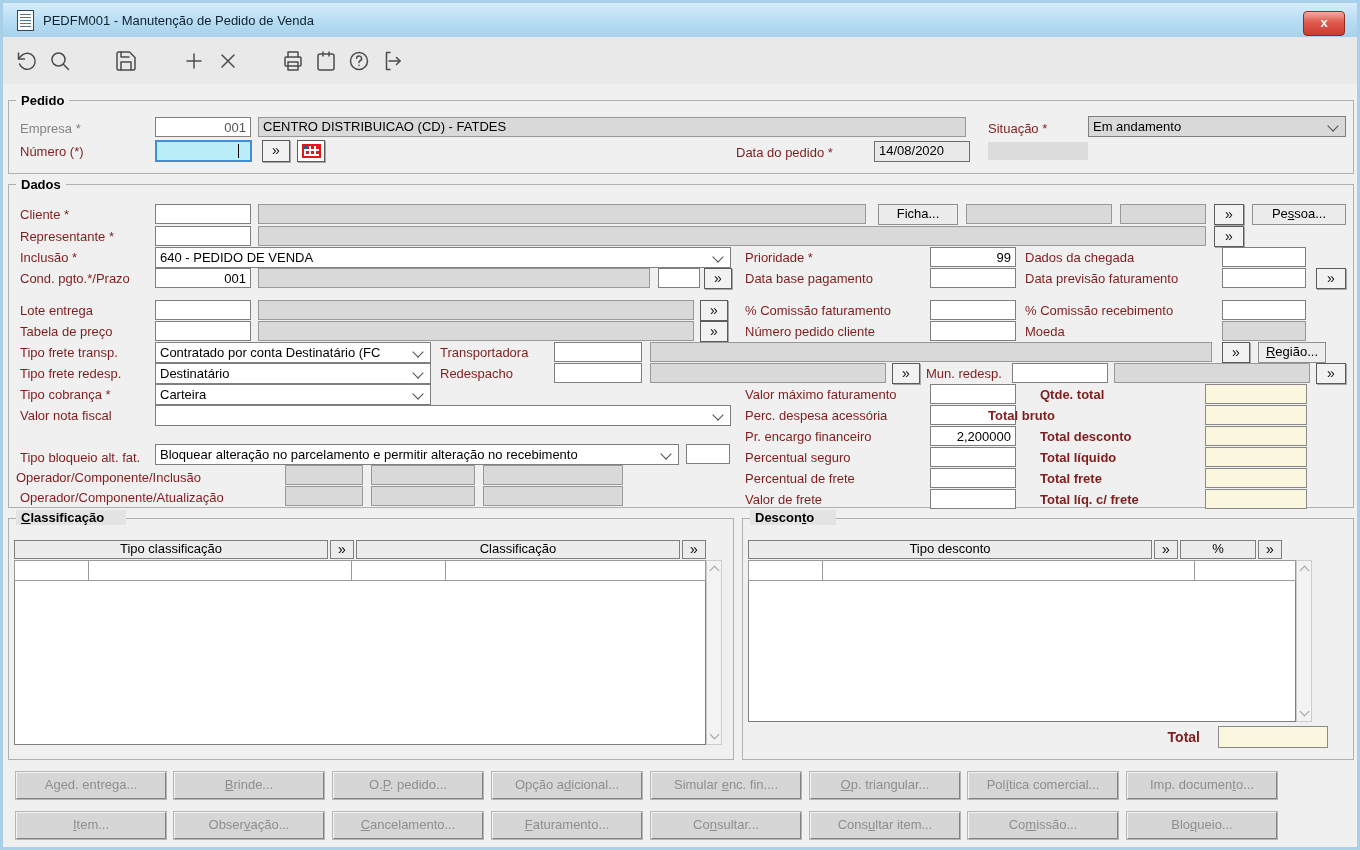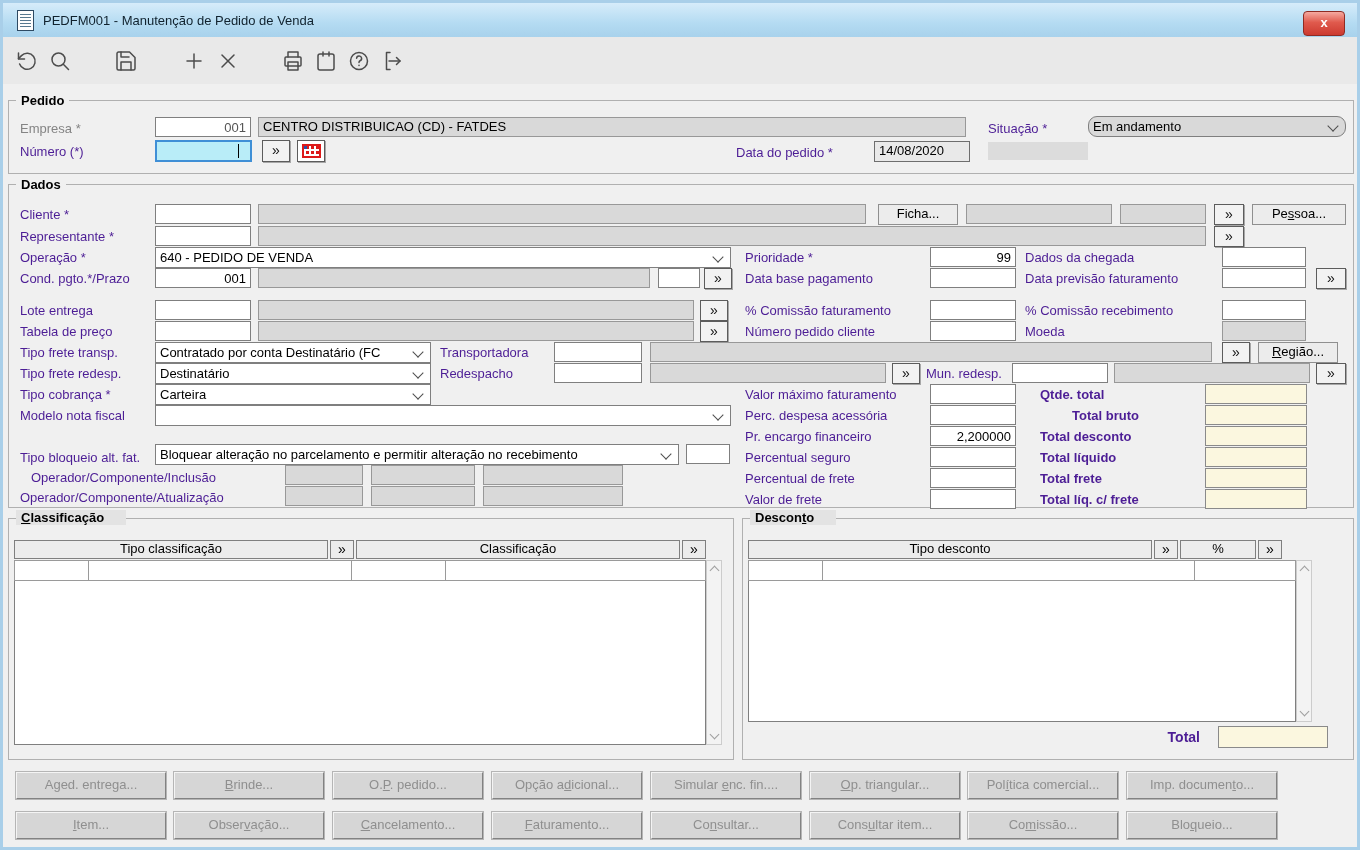--- a/index.html
+++ b/index.html
@@ -14,35 +14,35 @@
   .closebtn{position:absolute;right:12px;top:8px;width:40px;height:23px;border-radius:4px;
     background:linear-gradient(#f5a9a0,#e05a4d 45%,#cc3a30);border:1px solid #8f2b23;
     color:#fff;font-weight:bold;font-size:13px;text-align:center;line-height:21px;cursor:pointer;}
   .toolbar{position:absolute;left:3px;top:37px;width:1354px;height:47px;background:#e9e9e9;}
   .ticon{position:absolute;width:24px;height:24px;top:12px;cursor:pointer;}
   .ticon svg{stroke:#4c4c4c;fill:none;stroke-width:1.5;stroke-linecap:round;stroke-linejoin:round;}
 
   .group{position:absolute;border:1px solid #b0b0b0;}
   .legend{position:absolute;font-size:13px;font-weight:bold;color:#000;background:#f0f0f0;padding:0 5px;line-height:15px;white-space:nowrap;}
   .legend.chipbg{background:#e3e3e3;padding-right:22px;}
-  .lbl{position:absolute;font-size:13px;color:#4c1d95;white-space:nowrap;line-height:15px;}
+  .lbl{position:absolute;font-size:13px;color:#7f1d1d;white-space:nowrap;line-height:15px;}
   .dim{color:#848484;}
   .boldlbl{font-weight:bold;}
   .fld{position:absolute;box-sizing:border-box;height:20px;background:#fff;border:1px solid #7f7f7f;
     font-family:"Liberation Sans",sans-serif;font-size:13px;color:#000;padding:1px 4px;}
   input.fld{outline:none;}
   .gray{background:#d9d9d9;border-color:#989898;}
   .chip{background:#dcdcdc;border:none;}
   .yellow{background:#fbf7df;border-color:#8a8a8a;}
   .right{text-align:right;}
   .focusfld{background:#b9edf8;border:2px solid #3f8fd6;}
   .caret{position:absolute;width:1px;height:14px;background:#000;}
   .combo{position:absolute;box-sizing:border-box;height:21px;background:#fff;border:1px solid #7f7f7f;
     font-size:13px;color:#000;padding:2px 20px 1px 4px;cursor:pointer;overflow:hidden;white-space:nowrap;}
-  .combo.gray{background:#d9d9d9;border-radius:9px;}
+  .combo.gray{background:#d9d9d9;}
   .chev{position:absolute;right:8px;top:5px;width:7px;height:7px;
     border-right:1.5px solid #4e4e4e;border-bottom:1.5px solid #4e4e4e;transform:rotate(45deg);}
   .sbtn{position:absolute;box-sizing:border-box;height:21px;background:#f2f2f2;border:1px solid #5c5c5c;
     box-shadow:1px 1px 0 rgba(0,0,0,.3);font-size:14px;text-align:center;line-height:18px;cursor:pointer;color:#111;}
   .wbtn{position:absolute;box-sizing:border-box;height:21px;background:#ececec;border:1px solid #8f8f8f;
     font-size:13px;text-align:center;line-height:18px;cursor:pointer;color:#000;white-space:nowrap;}
   .gridicon{position:absolute;box-sizing:border-box;width:28px;height:22px;background:#fff;border:1px solid #5c5c5c;box-shadow:1px 1px 0 rgba(0,0,0,.3);cursor:pointer;}
   .gridicon i{position:absolute;left:4px;top:3px;width:19px;height:14px;background:#dd1a1a;display:block;}
   .gridicon i::before{content:"";position:absolute;inset:2px;
     background:repeating-linear-gradient(90deg,#fff 0 2px,transparent 2px 5px),
@@ -168,21 +168,21 @@
   <div class="fld gray" style="left:966px;top:204px;width:146px"></div>
   <div class="fld gray" style="left:1120px;top:204px;width:86px"></div>
   <div class="sbtn" style="left:1214px;top:204px;width:30px">»</div>
   <div class="wbtn" style="left:1252px;top:204px;width:94px">Pe<u>s</u>soa...</div>
 
   <span class="lbl" style="left:20px;top:229px">Representante *</span>
   <input class="fld" style="left: 155px; top: 226px; width: 96px;">
   <div class="fld gray" style="left:258px;top:226px;width:948px"></div>
   <div class="sbtn" style="left:1214px;top:226px;width:30px">»</div>
 
-  <span class="lbl" style="left:20px;top:250px">Operação *</span>
+  <span class="lbl" style="left:20px;top:250px">Inclusão *</span>
   <div class="combo" style="left:155px;top:247px;width:576px">
     <span>640 - PEDIDO DE VENDA</span>
     <i class="chev"></i>
   </div>
   <span class="lbl" style="left:745px;top:250px">Prioridade *</span>
   <input class="fld right" style="left: 930px; top: 247px; width: 86px;" value="99">
   <span class="lbl" style="left:1025px;top:250px">Dados da chegada</span>
   <input class="fld" style="left: 1222px; top: 247px; width: 84px;">
 
   <span class="lbl" style="left:20px;top:271px">Cond. pgto.*/Prazo</span>
@@ -216,21 +216,21 @@
 
   <span class="lbl" style="left:20px;top:345px">Tipo frete transp.</span>
   <div class="combo" style="left:155px;top:342px;width:276px">
     <span>Contratado por conta Destinatário (FC</span>
     <i class="chev"></i>
   </div>
   <span class="lbl" style="left:440px;top:345px">Transportadora</span>
   <input class="fld" style="left: 554px; top: 342px; width: 88px;">
   <div class="fld gray" style="left:650px;top:342px;width:562px"></div>
   <div class="sbtn" style="left:1222px;top:342px;width:28px">»</div>
-  <div class="wbtn" style="left:1258px;top:342px;width:80px"><u>R</u>egião...</div>
+  <div class="wbtn" style="left:1258px;top:342px;width:68px"><u>R</u>egião...</div>
 
   <span class="lbl" style="left:20px;top:366px">Tipo frete redesp.</span>
   <div class="combo" style="left:155px;top:363px;width:276px">
     <span>Destinatário</span>
     <i class="chev"></i>
   </div>
   <span class="lbl" style="left:440px;top:366px">Redespacho</span>
   <input class="fld" style="left: 554px; top: 363px; width: 88px;">
   <div class="fld gray" style="left:650px;top:363px;width:236px"></div>
   <div class="sbtn" style="left:892px;top:363px;width:28px">»</div>
@@ -242,47 +242,47 @@
   <span class="lbl" style="left:20px;top:387px">Tipo cobrança *</span>
   <div class="combo" style="left:155px;top:384px;width:276px">
     <span>Carteira</span>
     <i class="chev"></i>
   </div>
   <span class="lbl" style="left:745px;top:387px">Valor máximo faturamento</span>
   <input class="fld" style="left: 930px; top: 384px; width: 86px;">
   <span class="lbl boldlbl" style="left:1040px;top:387px">Qtde. total</span>
   <div class="fld yellow" style="left:1205px;top:384px;width:102px"></div>
 
-  <span class="lbl" style="left:20px;top:408px">Modelo nota fiscal</span>
+  <span class="lbl" style="left:20px;top:408px">Valor nota fiscal</span>
   <div class="combo" style="left:155px;top:405px;width:576px">
     <span></span>
     <i class="chev"></i>
   </div>
   <span class="lbl" style="left:745px;top:408px">Perc. despesa acessória</span>
   <input class="fld" style="left: 930px; top: 405px; width: 86px;">
-  <span class="lbl boldlbl" style="left:1072px;top:408px">Total bruto</span>
+  <span class="lbl boldlbl" style="left:988px;top:408px">Total bruto</span>
   <div class="fld yellow" style="left:1205px;top:405px;width:102px"></div>
 
   <span class="lbl" style="left:745px;top:429px">Pr. encargo financeiro</span>
   <input class="fld right" style="left: 930px; top: 426px; width: 86px;" value="2,200000">
   <span class="lbl boldlbl" style="left:1040px;top:429px">Total desconto</span>
   <div class="fld yellow" style="left:1205px;top:426px;width:102px"></div>
 
   <span class="lbl" style="left:20px;top:450px">Tipo bloqueio alt. fat.</span>
   <div class="combo" style="left:155px;top:444px;width:524px">
     <span>Bloquear alteração no parcelamento e permitir alteração no recebimento</span>
     <i class="chev"></i>
   </div>
   <div class="fld" style="left:686px;top:444px;width:44px"></div>
   <span class="lbl" style="left:745px;top:450px">Percentual seguro</span>
   <input class="fld" style="left: 930px; top: 447px; width: 86px;">
   <span class="lbl boldlbl" style="left:1040px;top:450px">Total líquido</span>
   <div class="fld yellow" style="left:1205px;top:447px;width:102px"></div>
 
-  <span class="lbl" style="left:31px;top:470px">Operador/Componente/Inclusão</span>
+  <span class="lbl" style="left:16px;top:470px">Operador/Componente/Inclusão</span>
   <div class="fld gray" style="left:285px;top:465px;width:78px"></div>
   <div class="fld gray" style="left:371px;top:465px;width:104px"></div>
   <div class="fld gray" style="left:483px;top:465px;width:140px"></div>
   <span class="lbl" style="left:745px;top:471px">Percentual de frete</span>
   <input class="fld" style="left: 930px; top: 468px; width: 86px;">
   <span class="lbl boldlbl" style="left:1040px;top:471px">Total frete</span>
   <div class="fld yellow" style="left:1205px;top:468px;width:102px"></div>
 
   <span class="lbl" style="left:20px;top:490px">Operador/Componente/Atualização</span>
   <div class="fld gray" style="left:285px;top:486px;width:78px"></div>

